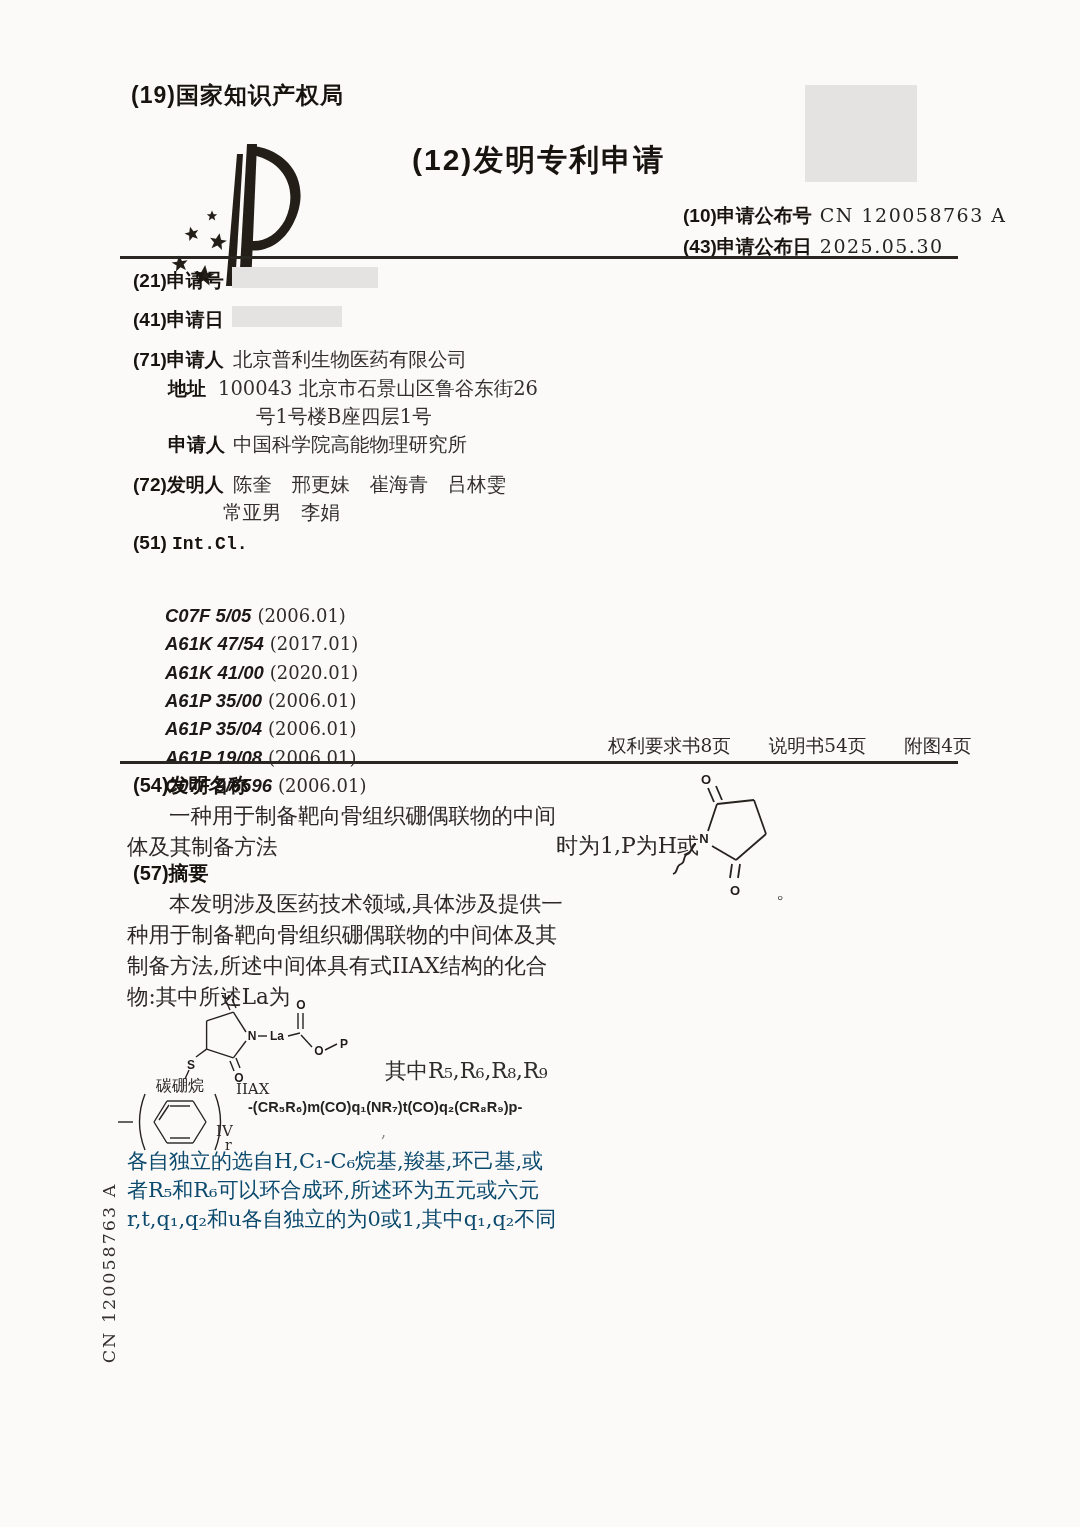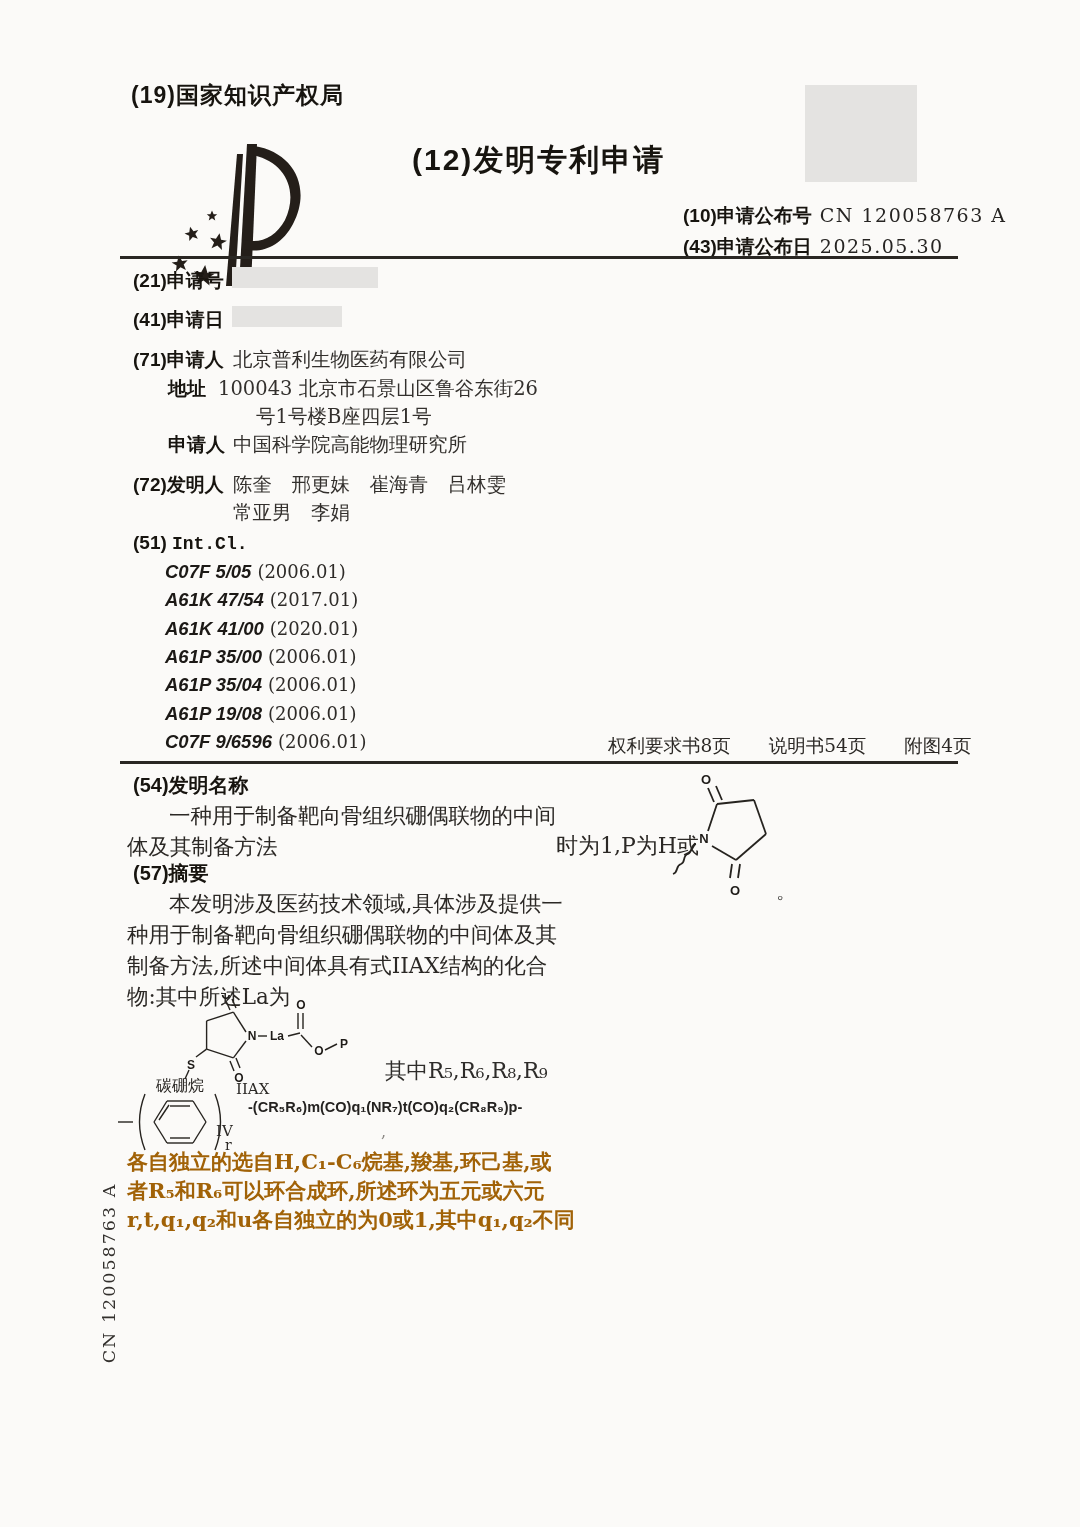--- a/index.html
+++ b/index.html
@@ -23,25 +23,25 @@
   .pub2{left:683px;top:234px;}
   .pubval{font-size:19px;letter-spacing:1.5px;color:#262422;}
   .rule{left:120px;width:838px;height:3px;background:#2a2723;}
   .rule-top{top:256px;}
   .rule-mid{top:761px;}
   .lab{font-size:19px;text-align:center;}
   .val{font-size:19.5px;color:#33302d;}
   .redact21{left:232px;top:267px;width:146px;height:21px;}
   .redact22{left:232px;top:306px;width:110px;height:21px;}
   .clsrow{left:165px;height:24px;display:flex;align-items:baseline;gap:6px;}
-  .clscode{font-family:"Liberation Sans","DejaVu Sans",sans-serif;font-style:italic;font-weight:700;font-size:18.5px;color:#1c1916;}
+  .clscode{font-family:"Liberation Sans","DejaVu Sans",sans-serif;font-style:italic;font-weight:700;font-size:18.5px;color:#1c1916;margin-top:44px;}
   .clsyear{font-size:18px;color:#2e2b28;}
   .pagesinfo{left:608px;top:733px;display:flex;gap:38px;font-size:18.5px;color:#2c2926;}
   .secline{font-size:21.5px;line-height:31px;color:#2b2825;}
-  .bodyline{font-size:21px;line-height:29px;color:#a16207;font-weight:bold;}
+  .bodyline{font-size:21px;line-height:29px;color:#0c4a6e;}
   .chemtext{font-size:22px;color:#2b2825;}
   .formula{font-family:"Liberation Sans","DejaVu Sans",sans-serif;font-weight:700;font-size:14.5px;color:#242220;letter-spacing:0;}
   .ivlabel{font-size:15px;color:#2b2825;}
   .sidecode{
     left:-45px;top:1262px;width:310px;height:22px;
     transform:rotate(-90deg);transform-origin:center;
     font-size:17.5px;letter-spacing:2px;color:#33302d;text-align:center;
   }
   svg text{font-family:"Liberation Sans","DejaVu Sans",sans-serif;}
   .atom{font-size:13px;font-weight:700;fill:#1e1b18;}
@@ -96,21 +96,21 @@
 
 <div class="abs sans b lab" style="left:168px;top:376px;">地址</div>
 <div class="abs val" style="left:218px;top:375px;">100043  北京市石景山区鲁谷东街26</div>
 <div class="abs val" style="left:256px;top:403px;">号1号楼B座四层1号</div>
 
 <div class="abs sans b lab" style="left:168px;top:432px;">申请人</div>
 <div class="abs val" style="left:233px;top:431px;">中国科学院高能物理研究所</div>
 
 <div class="abs sans b lab" style="left:133px;top:472px;">(72)发明人</div>
 <div class="abs val" style="left:233px;top:471px;">陈奎　邢更妹　崔海青　吕林雯</div>
-<div class="abs val" style="left:233px;top:499px;">常亚男　李娟</div>
+<div class="abs val" style="left:223px;top:499px;">常亚男　李娟</div>
 
 <div class="abs" style="left:133px;top:532px;">
   <span class="sans b lab">(51)</span>
   <span class="mono b" style="font-size:18px;">Int.Cl.</span>
 </div>
 
 <div class="abs clsrow" style="top:561px;">
   <span class="clscode">C07F 5/05</span>
   <span class="clsyear">(2006.01)</span>
 </div>

